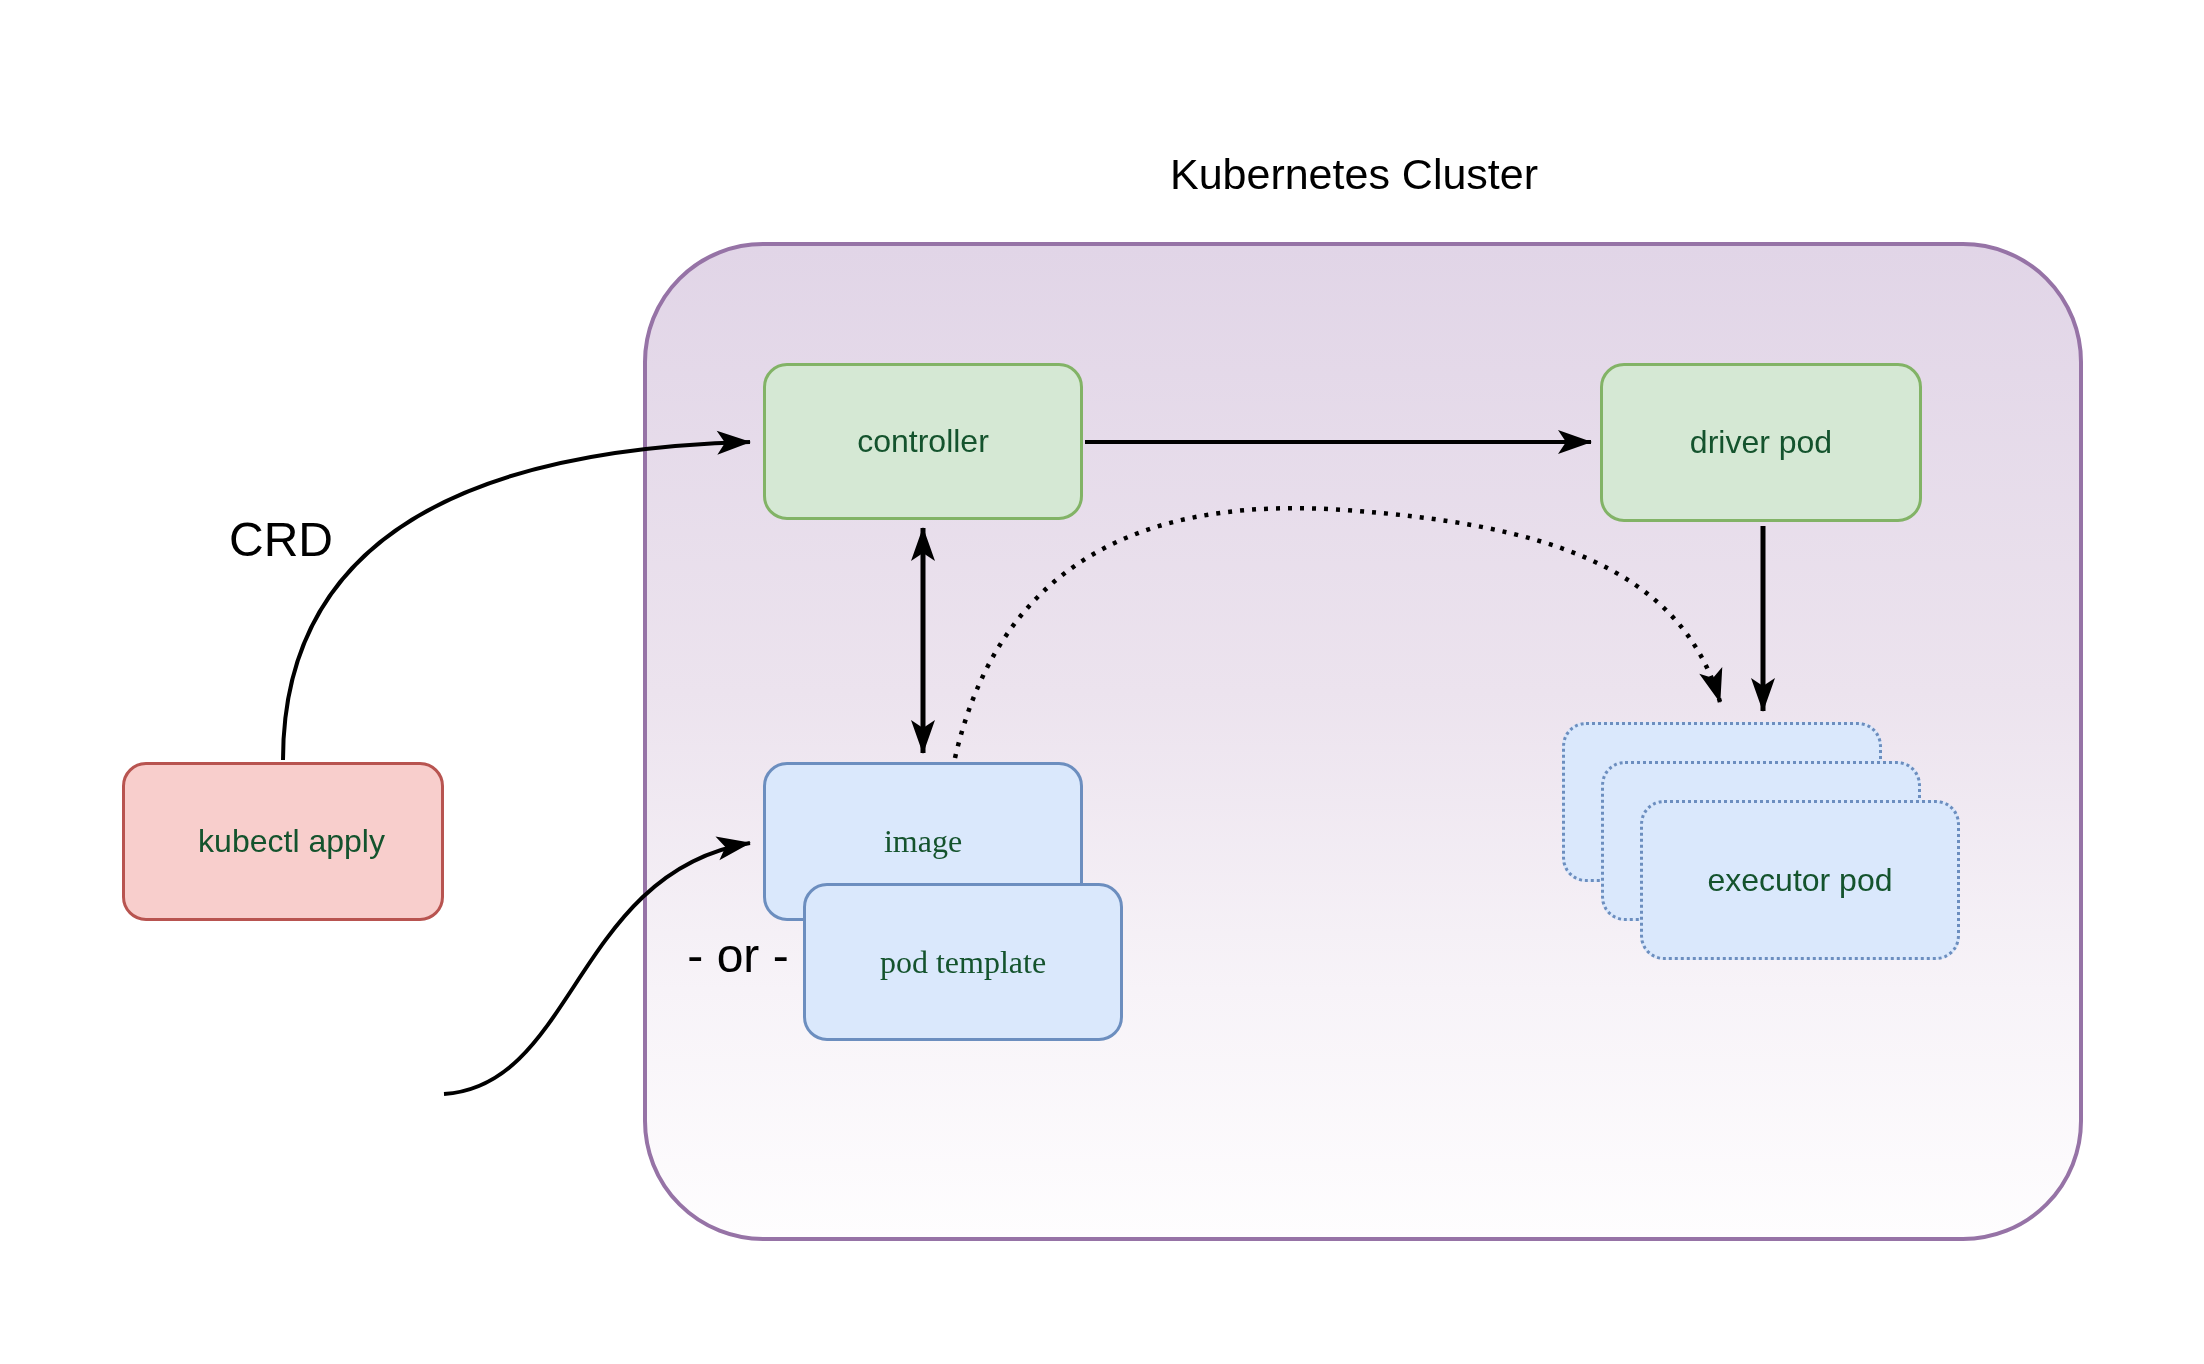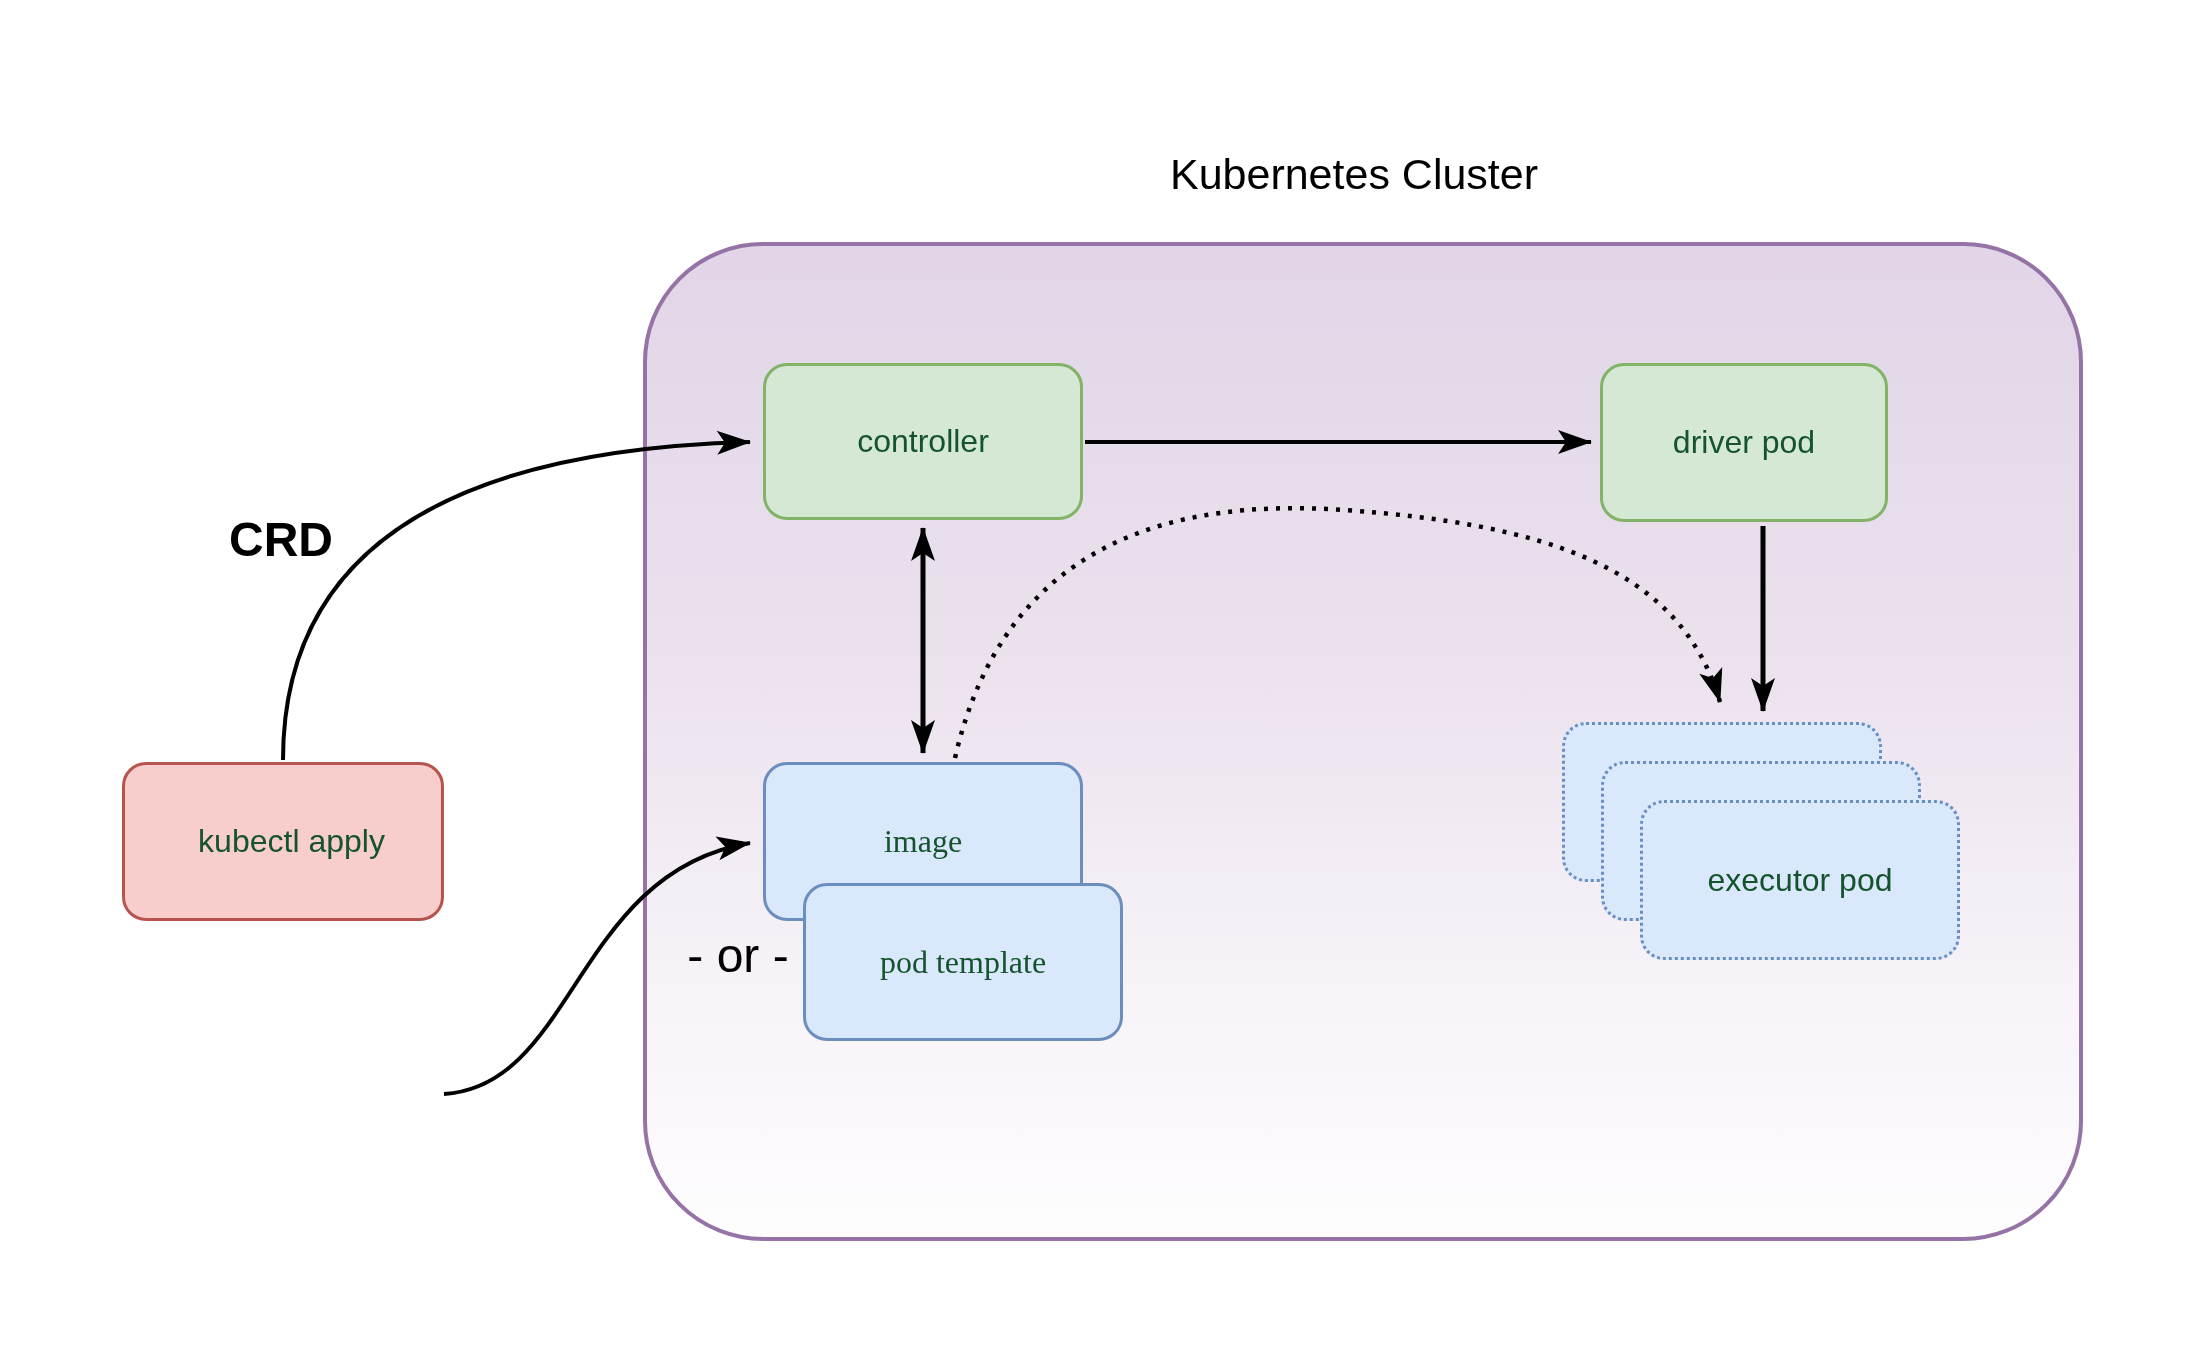--- a/index.html
+++ b/index.html
@@ -74,34 +74,34 @@
 <body>
 
 <div id="canvas">
 
   <div class="diagram-title">Kubernetes Cluster</div>
 
   <div class="cluster"></div>
 
   <div class="node green" style="left:763px; top:363px; width:320px; height:157px;">controller</div>
 
-  <div class="node green" style="left:1600px; top:363px; width:288px; height:159px;">driver pod</div>
+  <div class="node green" style="left:1600px; top:363px; width:322px; height:159px;">driver pod</div>
 
   <div class="node exec" style="left:1562px; top:722px; width:320px; height:160px;">executor pod</div>
   <div class="node exec" style="left:1601px; top:761px; width:320px; height:160px;">executor pod</div>
   <div class="node exec" style="left:1640px; top:800px; width:320px; height:160px;">executor pod</div>
 
   <div class="node blue" style="left:763px; top:762px; width:320px; height:159px;">image</div>
 
   <div class="node blue" style="left:803px; top:883px; width:320px; height:158px;">pod template</div>
 
   <div class="node red" style="left:122px; top:762px; width:322px; height:159px;padding-left:35px;">kubectl apply</div>
 
 
-  <div class="edge-label" style="left:281px; top:540px;font-weight:bold;">CRD</div>
+  <div class="edge-label" style="left:281px; top:540px;">CRD</div>
 
   <div class="edge-label" style="left:732px; top:956px;margin-left:6px;">- or -</div>
 
   <svg id="arrows" viewBox="0 0 2204 1364" xmlns="http://www.w3.org/2000/svg">
     <defs>
       <marker id="arrowhead" viewBox="0 0 36 26" refX="34" refY="13" markerWidth="36" markerHeight="26" orient="auto-start-reverse" markerUnits="userSpaceOnUse">
         <path d="M1,1 L35,13 L1,25 L9,13 Z" fill="#000000"></path>
       </marker>
     </defs>
 

